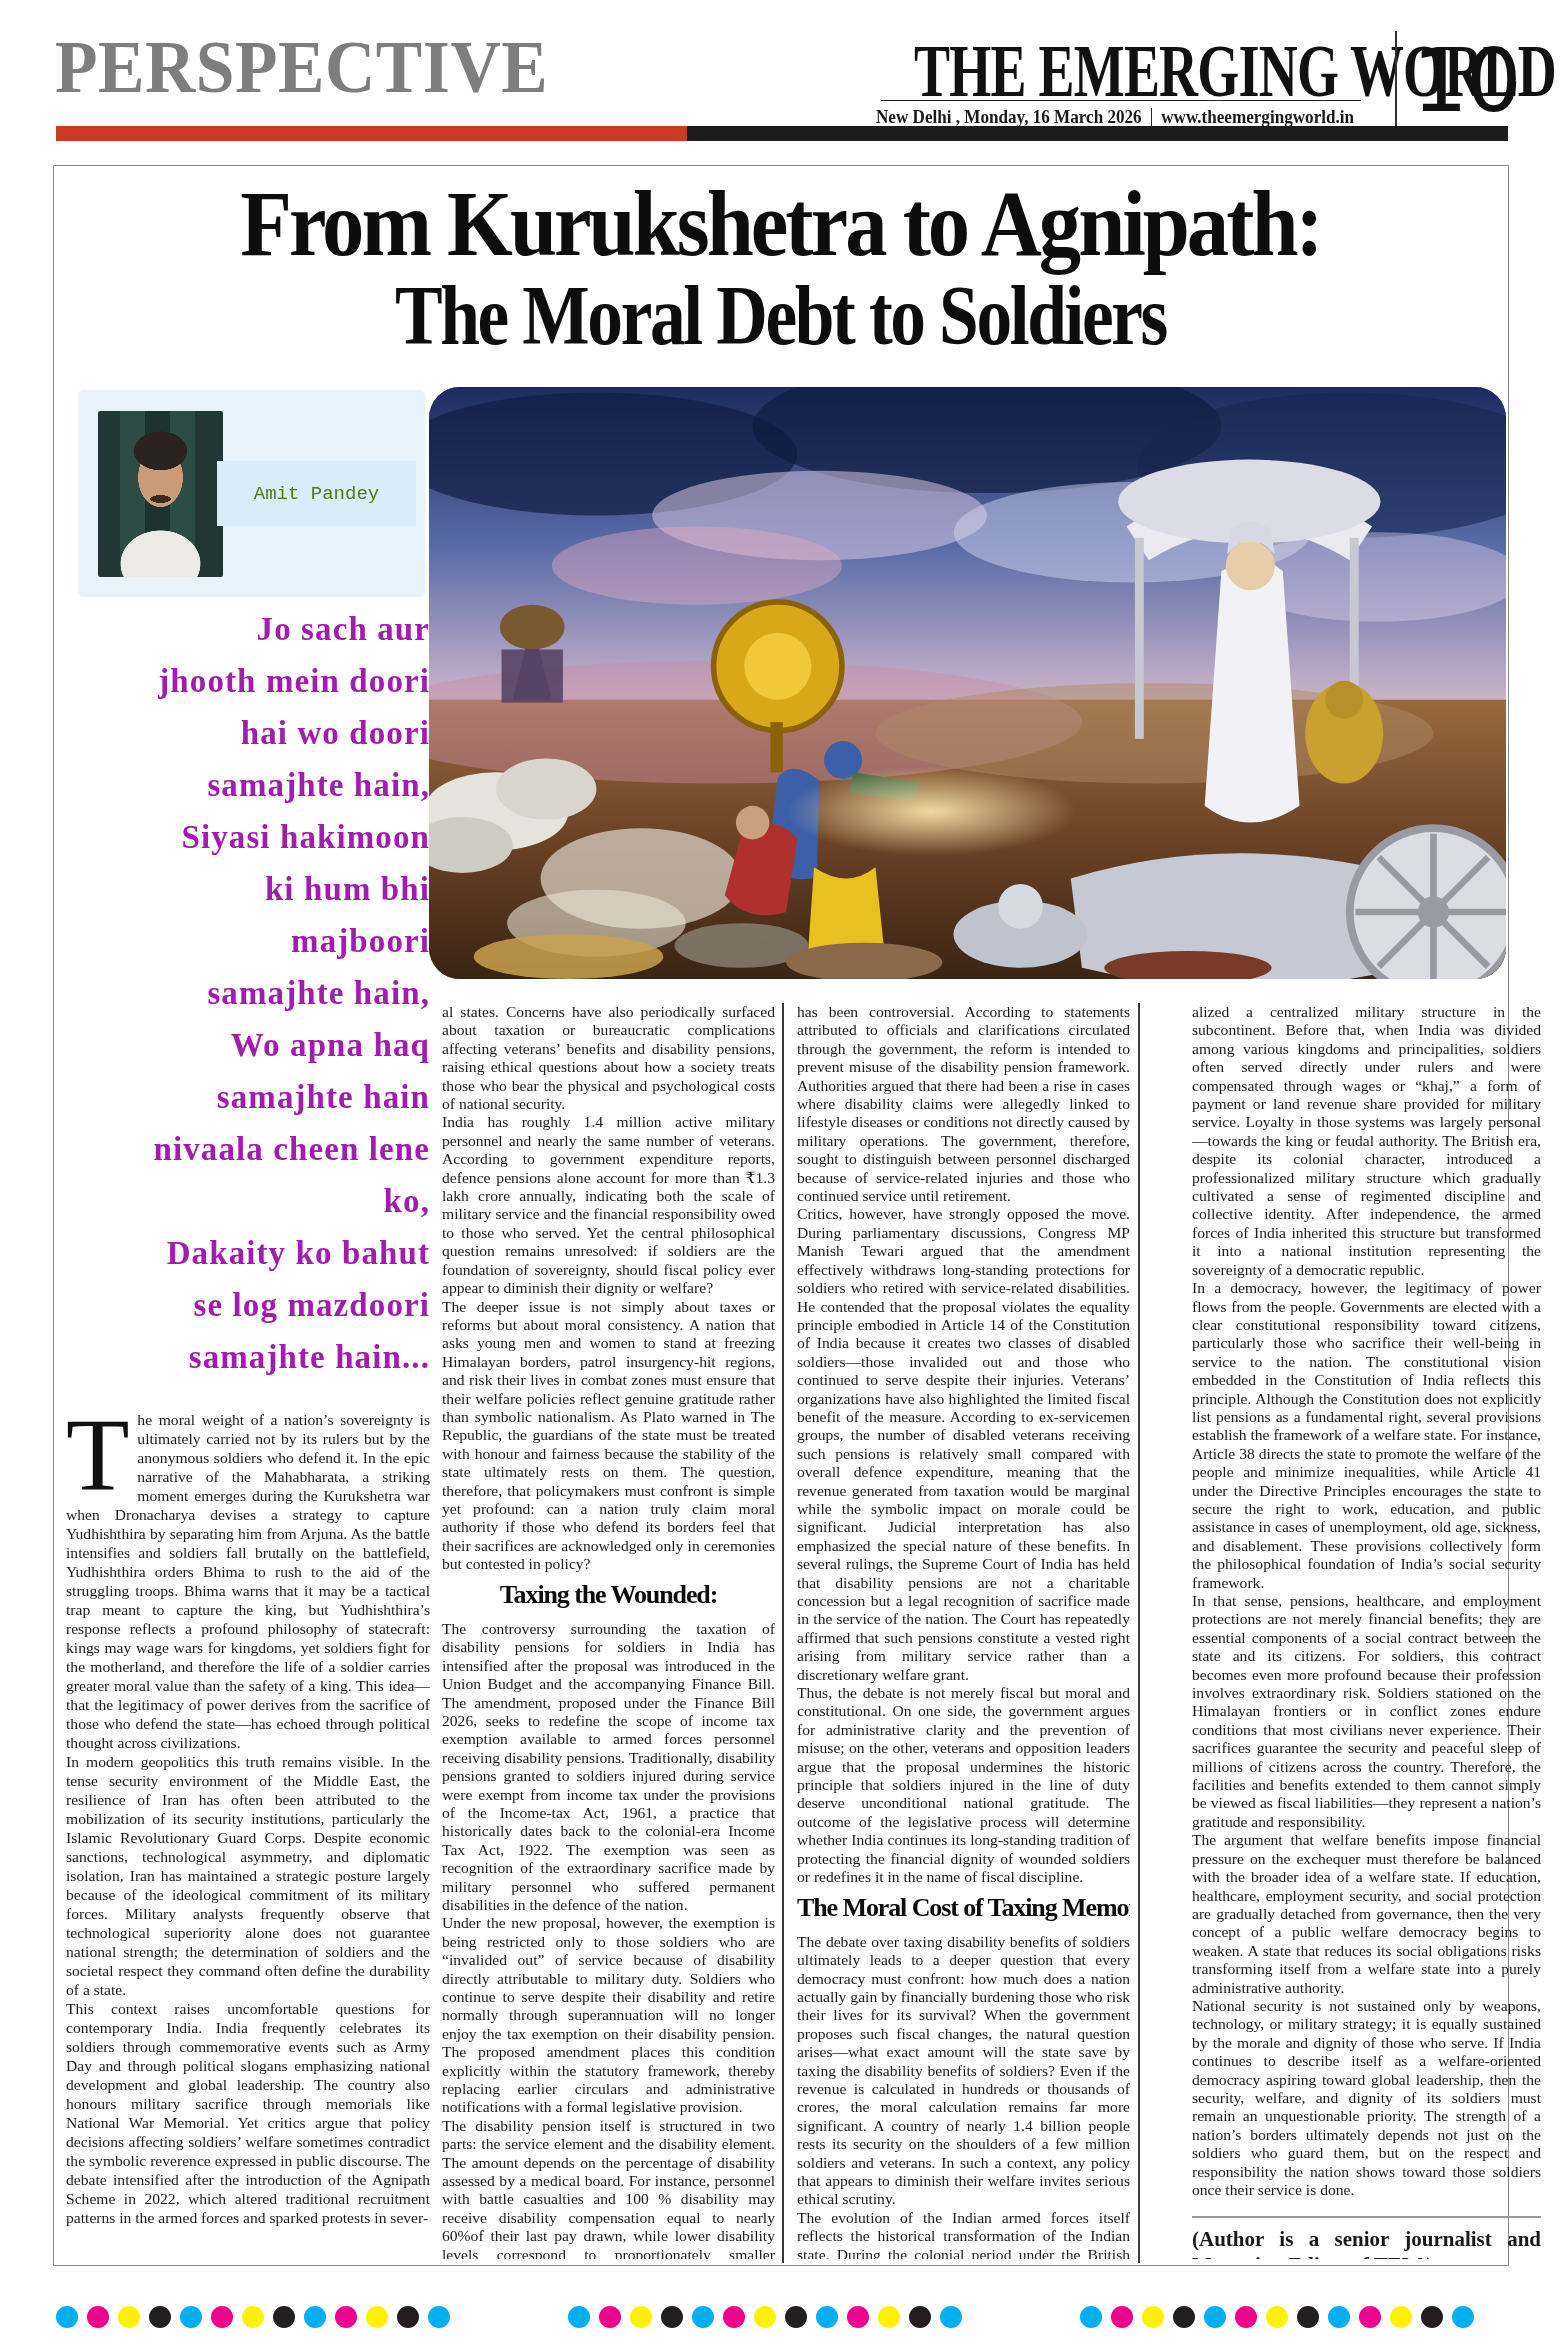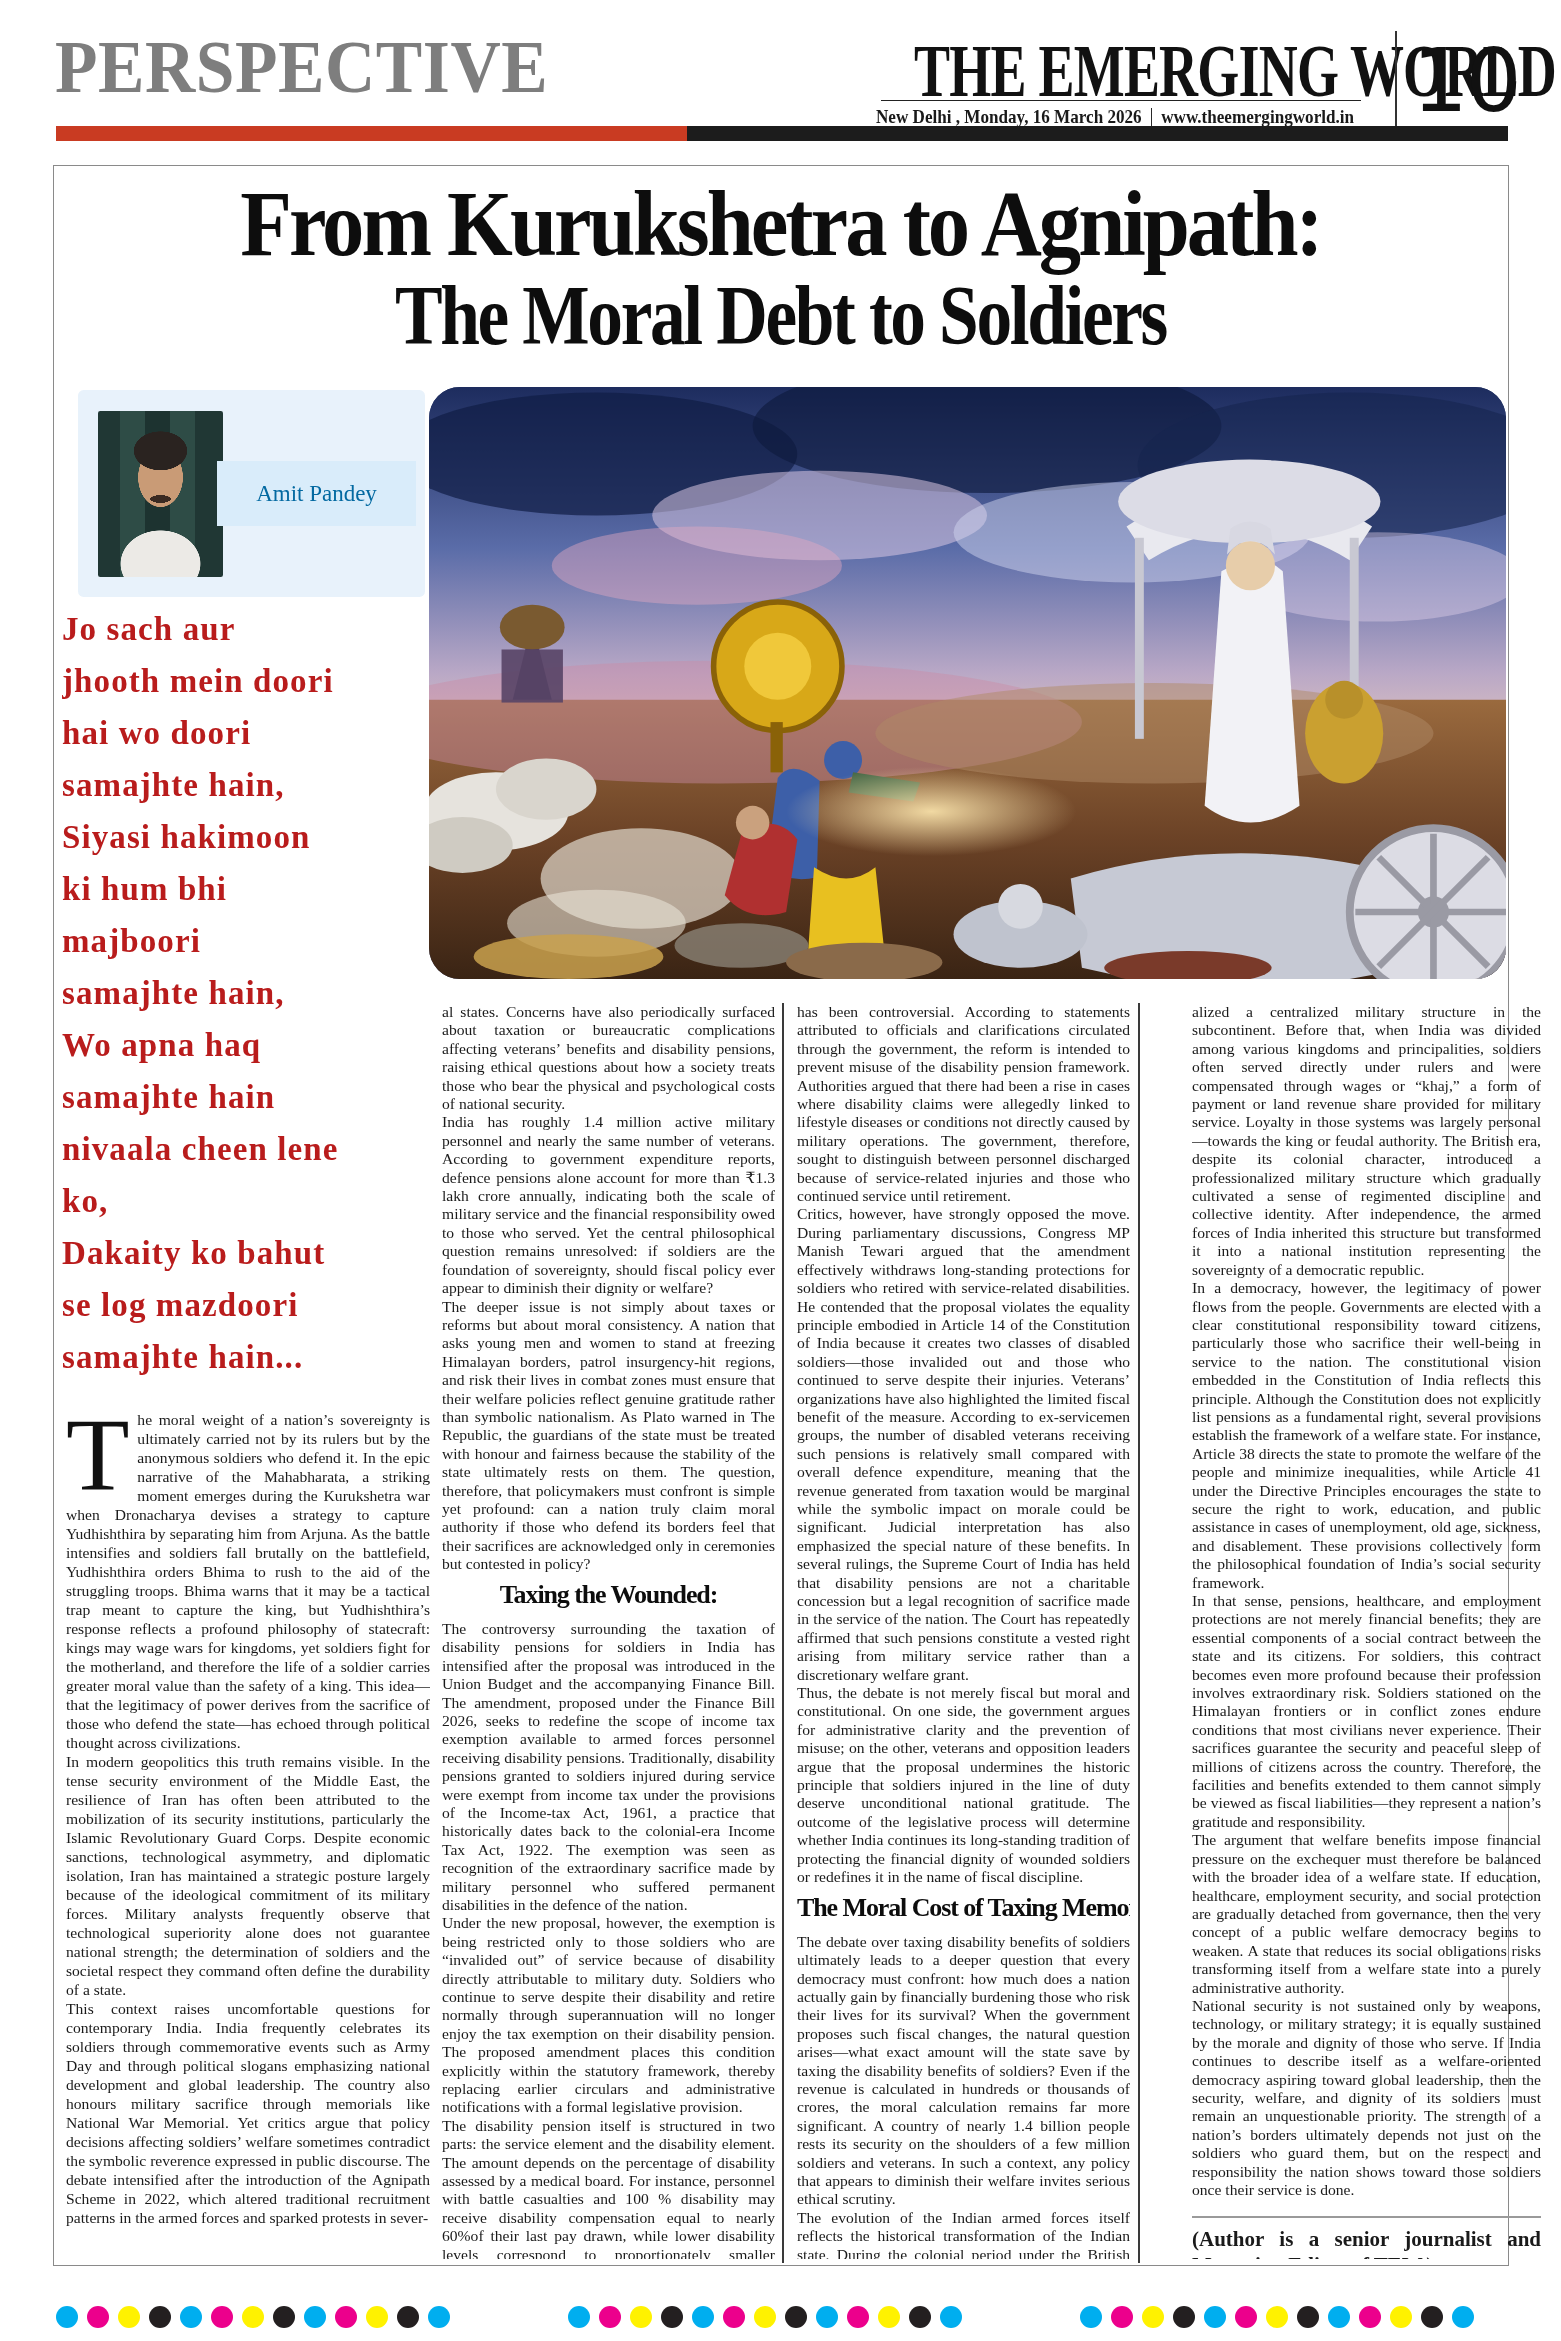--- a/index.html
+++ b/index.html
@@ -39,30 +39,30 @@
   .author-card{position:absolute;left:78px;top:390px;width:347px;height:207px;background:var(--author-card-blue);border-radius:5.6px;}
   .photo{position:absolute;left:20px;top:21px;width:125px;height:166px;border-radius:2.2px;
     background:
       radial-gradient(ellipse 14.5px 5.6px at 50% 53%, #3a2a22 70%, transparent 71%),
       radial-gradient(ellipse 48px 35px at 50% 24%, #2a2320 55%, transparent 56%),
       radial-gradient(ellipse 37px 49px at 50% 40%, #c99b76 60%, transparent 61%),
       radial-gradient(ellipse 66px 55px at 50% 92%, #eceae6 60%, transparent 61%),
       linear-gradient(90deg,#203734 0 18%, #2e4c46 18% 38%, #1d3330 38% 58%, #2e4c46 58% 78%, #203734 78%);}
   .name-strip{position:absolute;left:139px;top:71px;width:199px;height:65px;background:var(--name-strip-blue);
     display:flex;align-items:center;justify-content:center;}
-  .author-name{font-family:Liberation Serif, serif;font-size:23px;color:#0369a1;}
+  .author-name{font-family:Liberation Mono, monospace;font-size:19px;color:#4d7c0f;}
 
   
   .hero{position:absolute;left:429px;top:387px;width:1077px;height:592px;border-radius:31px;overflow:hidden;background:#32406e;}
   .hero svg{display:block;width:100%;height:100%;}
 
   
   .pull-quote{position:absolute;left:62px;top:603px;width:368px;height:797px;
-    font-size:33px;font-weight:bold;line-height:52px;text-align:left;white-space:pre-line;
-    letter-spacing:1.1px;color:#b91c1c;overflow:hidden;}
+    font-size:33px;font-weight:bold;line-height:52px;text-align:right;white-space:pre-line;
+    letter-spacing:1.1px;color:#a21caf;overflow:hidden;}
 
   
   .bodycol{position:absolute;font-size:15.6px;line-height:18.4px;text-align:justify;overflow:hidden;color:var(--body-ink);}
   .col1{left:66px;top:1410px;width:364px;height:849px;line-height:19px;}
   .col2{left:442px;top:1003px;width:333px;height:1256px;}
   .col3{left:797px;top:1003px;width:333px;height:1256px;}
   .col4{left:1152px;top:1003px;width:349px;height:1256px;margin-left:40px;}
   .para{margin:0;}
   .dropcap{float:left;font-size:104px;line-height:83px;padding:3.3px 7.8px 0 0;font-weight:normal;color:#111;}
   .col-heading{text-align:center;font-size:26px;font-weight:bold;letter-spacing:-1.1px;white-space:nowrap;margin:12.3px 0 15.6px;color:#0d0d0d;}

